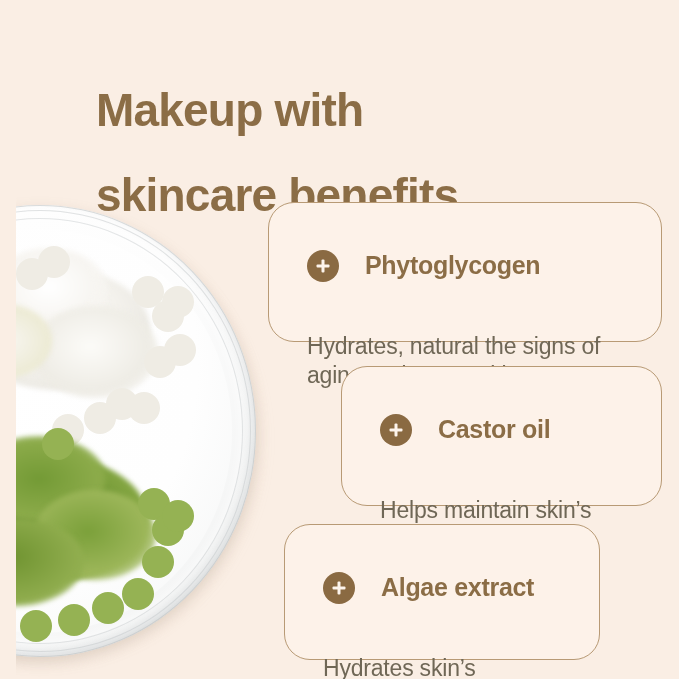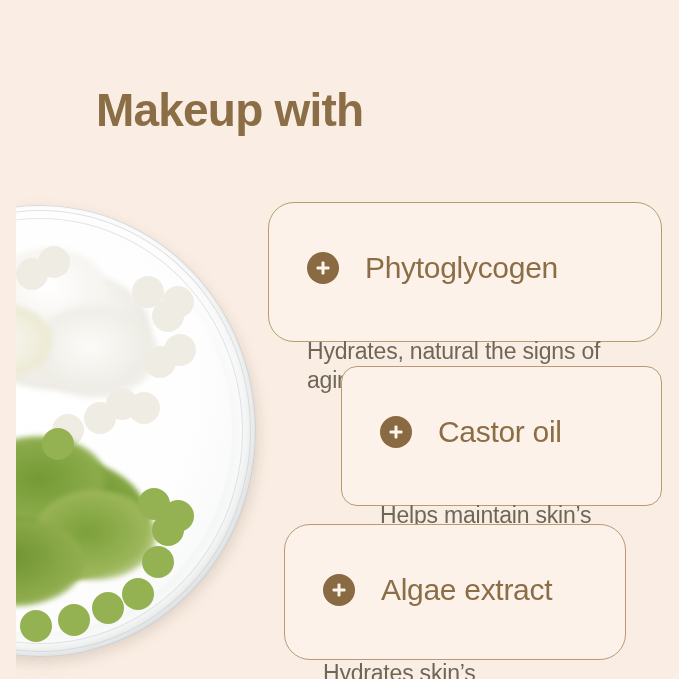--- a/index.html
+++ b/index.html
@@ -166,22 +166,22 @@
 
   
   .card {
     position: absolute;
     background: #fdf2e9;
     border: 1px solid #b89a75;
     border-radius: 26px;
     padding: 16px 22px 18px 22px;
   }
   #card-0 { left: 252px; top: 186px; width: 394px; height: 140px; }
-  #card-1 { left: 325px; top: 350px; width: 321px; height: 140px; border-radius: 16px; }
-  #card-2 { left: 268px; top: 508px; width: 342px; height: 136px; }
+  #card-1 { left: 325px; top: 350px; width: 321px; height: 140px; }
+  #card-2 { left: 268px; top: 508px; width: 316px; height: 136px; }
 
   .card-head {
     display: flex;
     align-items: center;
     gap: 10px;
     margin-bottom: 4px;
   }
 
   .plus-badge {
     flex: 0 0 auto;
@@ -203,22 +203,22 @@
     width: 13px; height: 3px;
     transform: translate(-50%, -50%);
   }
   .plus-badge::after {
     left: 50%; top: 50%;
     width: 3px; height: 13px;
     transform: translate(-50%, -50%);
   }
 
   .card-title {
-    font-size: 30px;
-    font-weight: 400;
+    font-size: 25px;
+    font-weight: 700;
     letter-spacing: -0.3px;
     color: #8b6d46;
     white-space: nowrap;
   }
 
   .card-body {
     font-size: 23px;
     line-height: 1.28;
     font-weight: 400;
     letter-spacing: -0.2px;
@@ -270,20 +270,21 @@
       <div class="speck-g" style="left:112px; top:176px; width:7px; height:6px;"></div>
       <div class="speck-g" style="left:74px;  top:182px; width:5px; height:5px;"></div>
 
       <div class="speck-g" style="left:96px;  top:0px;   width:5px; height:5px;"></div>
 
     </div>
   </div>
 
   <h1 class="headline">
     <span class="line">Makeup with</span>
+    <span class="line">skincare benefits</span>
   </h1>
 
   <div class="card" id="card-0">
     <div class="card-head">
       <span class="plus-badge"></span>
       <span class="card-title">Phytoglycogen</span>
     </div>
     <div class="card-body">Hydrates, natural the signs of aging and evens skin tone</div>
   </div>
 

